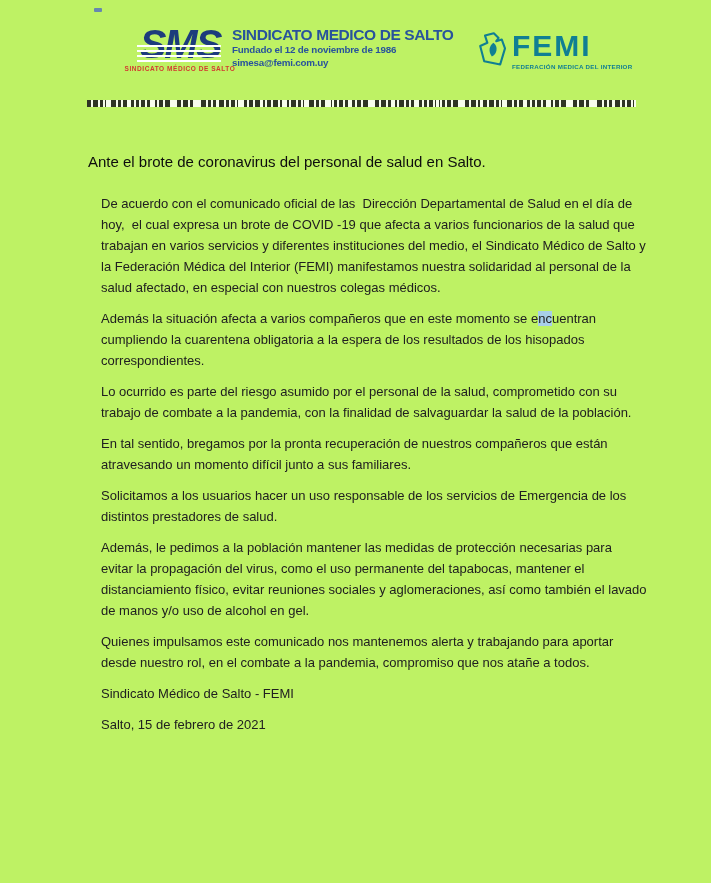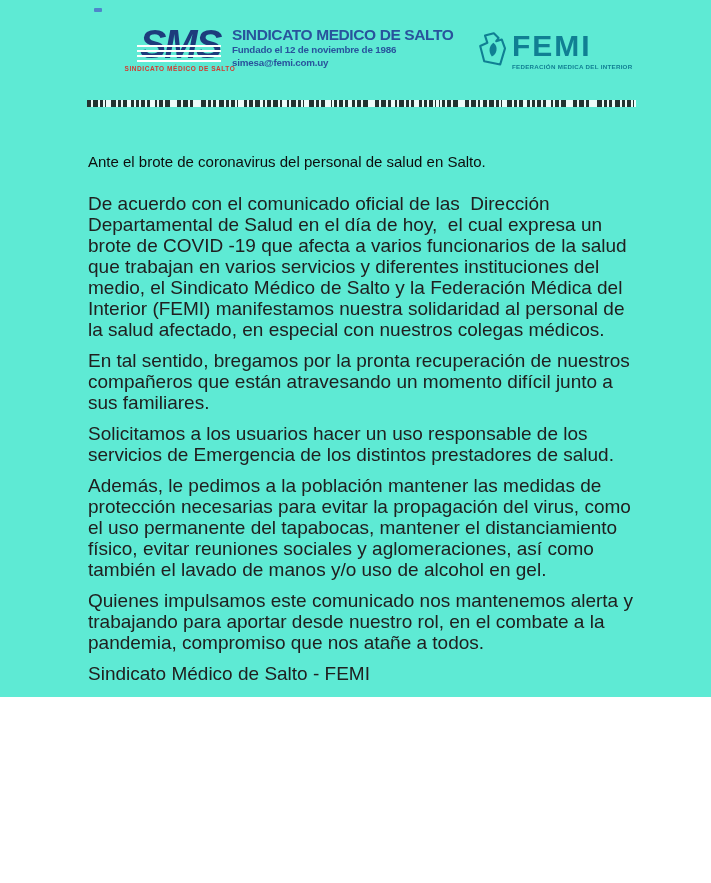--- a/index.html
+++ b/index.html
@@ -1,21 +1,21 @@
 <!DOCTYPE html>
 <html><head>
 <meta charset="utf-8">
 <style>
   html,body{margin:0;padding:0;}
   body{
     width:711px;height:883px;background:#ffffff;
     font-family:"Liberation Sans",sans-serif;
     -webkit-font-smoothing:antialiased;
   }
-  .page{position:relative;width:711px;height:697px;background:#5eead4;overflow:hidden;}
+  .page{position:relative;width:711px;height:883px;background:#bef264;overflow:hidden;}
 
   
   .artifact-dot{position:absolute;left:94px;top:8px;width:8px;height:4px;background:#4a63c8;opacity:.75;border-radius:1px;}
 
   .sms-logo{position:absolute;left:124px;top:24px;width:112px;text-align:center;}
   .sms-acronym{position:relative;display:inline-block;font-size:40px;line-height:40px;font-weight:bold;font-style:italic;letter-spacing:-2px;color:#1d3c7c;}
   .sms-acronym .stripe{position:absolute;left:-3px;right:-1px;height:2px;background:#ffffff;pointer-events:none;}
   .stripe.s1{top:21px;}
   .stripe.s2{top:26px;}
   .stripe.s3{top:31px;}
@@ -35,21 +35,21 @@
   
   .clipped-strip{
     position:absolute;left:87px;top:100px;width:549px;height:7px;opacity:.88;
     background-image:
       repeating-linear-gradient(90deg, rgba(255,255,255,0) 0 19px, #ffffff 19px 24px, rgba(255,255,255,0) 24px 41px, #ffffff 41px 44px),
       repeating-linear-gradient(90deg, #1c1c1c 0 4px, #ffffff 4px 6px, #1c1c1c 6px 11px, #ffffff 11px 13px, #1c1c1c 13px 16px, #ffffff 16px 18px);
   }
 
   
   .doc-title{position:absolute;left:88px;top:153px;margin:0;font-size:15px;font-weight:normal;color:#0d0d0d;letter-spacing:0;}
-  .doc-body{position:absolute;left:88px;top:193px;width:546px;font-size:19px;line-height:21px;color:#202020;}
+  .doc-body{position:absolute;left:101px;top:193px;width:546px;font-size:13px;line-height:21px;color:#202020;}
   .doc-body p{margin:0 0 10px 0;white-space:pre-wrap;}
   .hl{background:#a8cfe8;}
 </style>
 </head>
 <body>
 
 <div class="page">
 
   <div class="artifact-dot"></div>
 
@@ -85,20 +85,22 @@
 
   </header>
 
   <div class="clipped-strip"></div>
 
   <main>
     <h1 class="doc-title">Ante el brote de coronavirus del personal de salud en Salto.</h1>
 
     <div class="doc-body">
       <p>De acuerdo con el comunicado oficial de las  Dirección Departamental de Salud en el día de hoy,  el cual expresa un brote de COVID -19 que afecta a varios funcionarios de la salud que trabajan en varios servicios y diferentes instituciones del medio, el Sindicato Médico de Salto y la Federación Médica del Interior (FEMI) manifestamos nuestra solidaridad al personal de la salud afectado, en especial con nuestros colegas médicos.</p>
+      <p>Además la situación afecta a varios compañeros que en este momento se e<span class="hl" style="background: rgb(168, 207, 232);">nc</span>uentran cumpliendo la cuarentena obligatoria a la espera de los resultados de los hisopados correspondientes.</p>
+      <p>Lo ocurrido es parte del riesgo asumido por el personal de la salud, comprometido con su trabajo de combate a la pandemia, con la finalidad de salvaguardar la salud de la población.</p>
       <p>En tal sentido, bregamos por la pronta recuperación de nuestros compañeros que están atravesando un momento difícil junto a sus familiares.</p>
       <p>Solicitamos a los usuarios hacer un uso responsable de los servicios de Emergencia de los distintos prestadores de salud.</p>
       <p>Además, le pedimos a la población mantener las medidas de protección necesarias para evitar la propagación del virus, como el uso permanente del tapabocas, mantener el distanciamiento físico, evitar reuniones sociales y aglomeraciones, así como también el lavado de manos y/o uso de alcohol en gel.</p>
       <p>Quienes impulsamos este comunicado nos mantenemos alerta y trabajando para aportar desde nuestro rol, en el combate a la pandemia, compromiso que nos atañe a todos.</p>
       <p>Sindicato Médico de Salto - FEMI</p>
       <p>Salto, 15 de febrero de 2021</p>
     </div>
   </main>
 
 </div>

